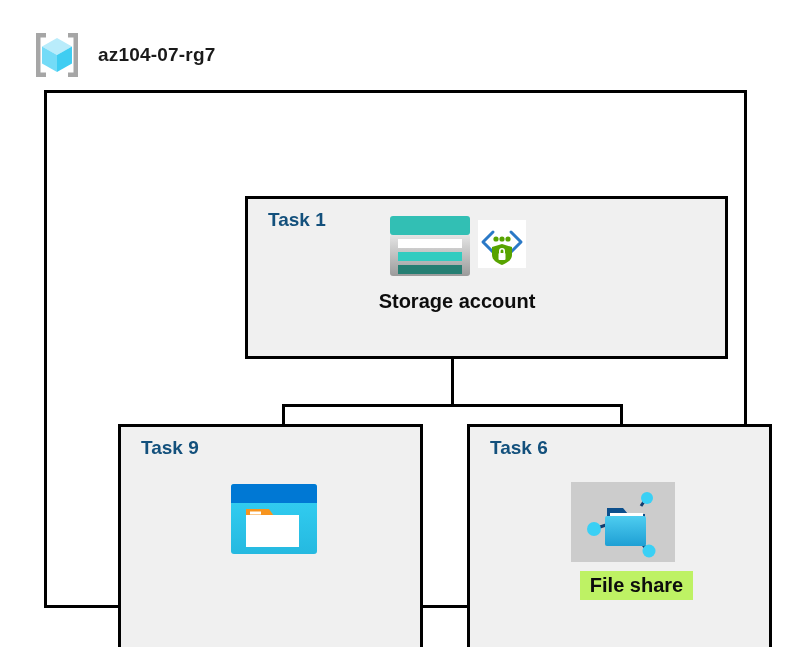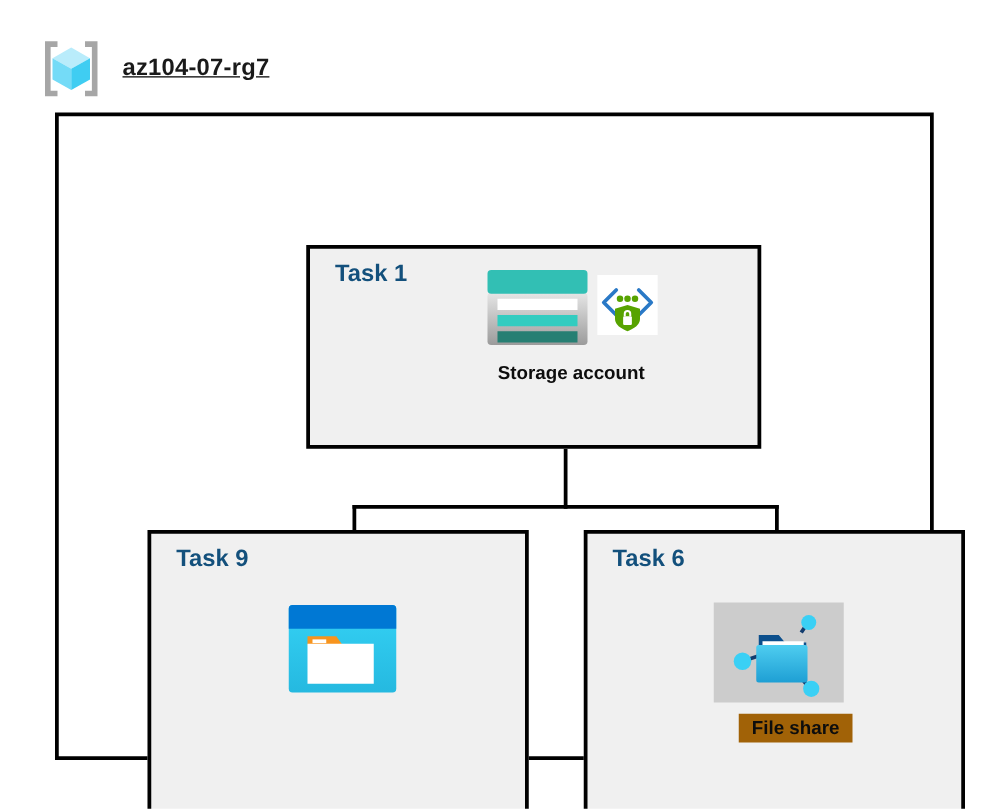--- a/index.html
+++ b/index.html
@@ -16,21 +16,20 @@
   }
 
   
   #rg-header {
     position: absolute;
     left: 30px;
     top: 28px;
     display: flex;
     align-items: center;
     gap: 14px;
-    text-decoration: underline;
   }
   #rg-icon {
     width: 54px;
     height: 54px;
     flex: 0 0 auto;
   }
   #rg-title {
     font-size: 19px;
     font-weight: bold;
     color: #1a1a1a;
@@ -50,21 +49,21 @@
     box-sizing: border-box;
   }
 
   
   .task-box {
     position: absolute;
     background: #f0f0f0;
     border: 3px solid #000000;
     box-sizing: border-box;
   }
-  #task1-box { left: 198px; top: 103px; width: 364px; height: 163px; }
+  #task1-box { left: 198px; top: 103px; width: 483px; height: 163px; }
   #task2-box { left: 71px;  top: 331px; width: 305px; height: 243px; }
   #task3-box { left: 420px; top: 331px; width: 305px; height: 243px; }
 
   .task-label {
     position: absolute;
     left: 20px;
     top: 10px;
     font-size: 19px;
     font-weight: bold;
     color: #13507c;
@@ -76,29 +75,29 @@
     position: absolute;
     display: flex;
     flex-direction: column;
     align-items: center;
   }
   #storage-node { left: 104px; top: 15px; width: 210px; }
   #blob-node    { left: 48px;  top: 55px; width: 210px; }
   #fileshare-node { left: 45px; top: 55px; width: 215px; }
 
   .node-caption {
-    font-size: 15px;
+    font-size: 20px;
     font-weight: bold;
     color: #0d0d0d;
     white-space: nowrap;
     margin-top: 9px;
     padding: 3px 10px;
   }
   .node-caption.highlighted {
-    background: #a16207;
+    background: #bef264;
     margin-left: 28px;
   }
 
   .icon-row {
     display: flex;
     align-items: flex-start;
     gap: 6px;
   }
 
   

